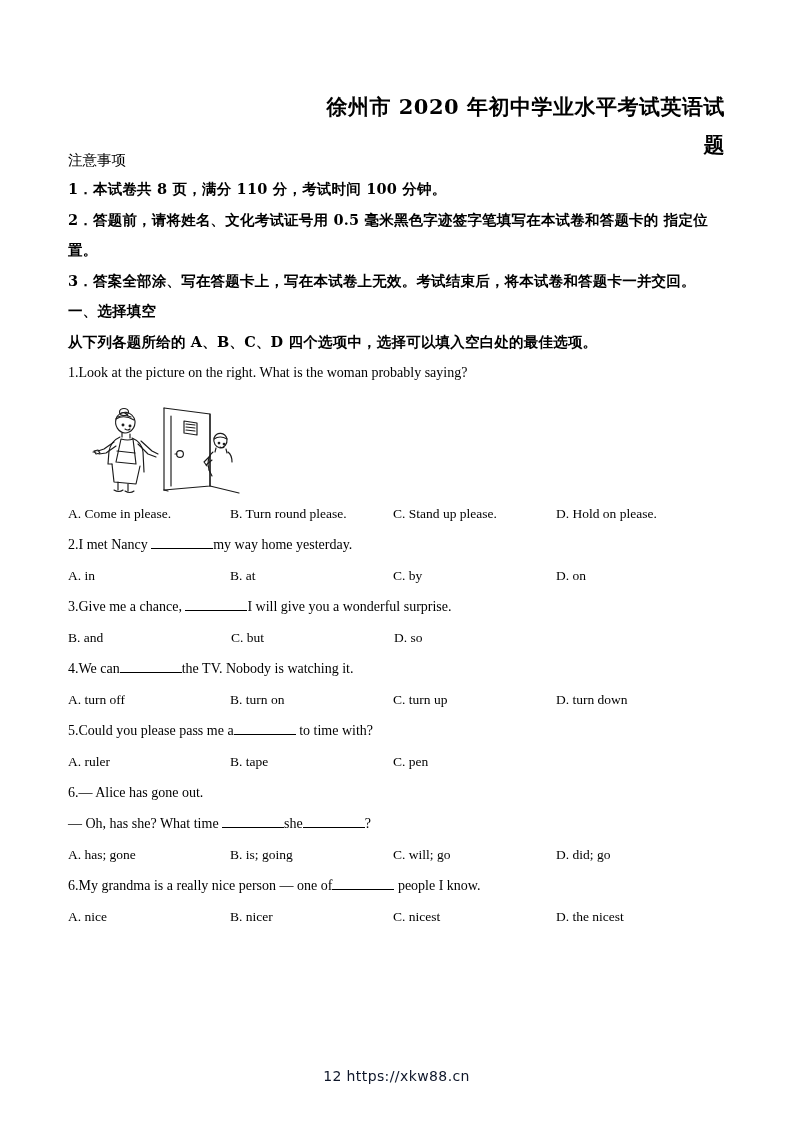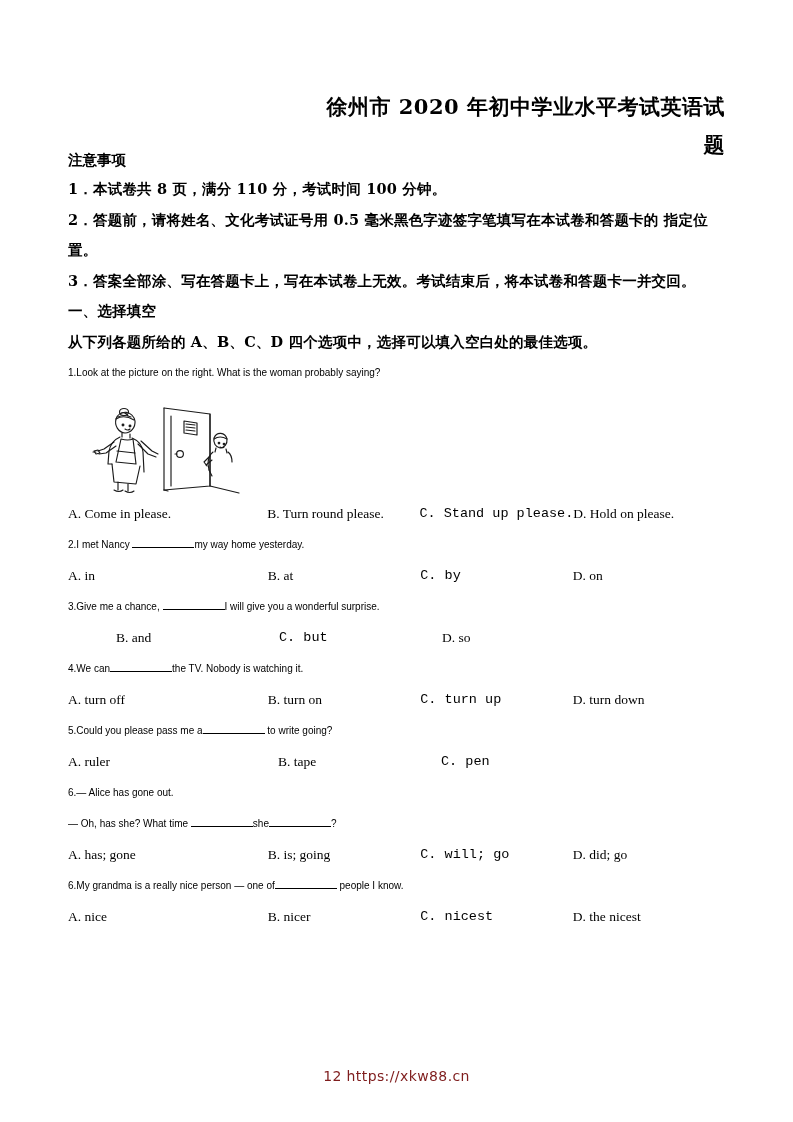--- a/index.html
+++ b/index.html
@@ -49,29 +49,29 @@
   }
   .cn-bold {
     font-family: "DejaVu Serif", "Liberation Serif", serif;
     font-weight: bold;
     font-size: 14.5px;
     line-height: 30.5px;
     letter-spacing: 0.2px;
   }
   .notice-head {
     font-family: "DejaVu Serif", "Liberation Serif", serif;
-    font-weight: bold;
+    font-weight: normal;
     font-size: 14.5px;
     line-height: 28px;
   }
 
   
   .q-text {
-    font-family: Liberation Sans, sans-serif;
-    font-size: 10px;
+    font-family: Liberation Serif, serif;
+    font-size: 14px;
     line-height: 31px;
     white-space: pre-wrap;
   }
   .blank {
     display: inline-block;
     border-bottom: 1px solid #000;
     height: 0.95em;
     vertical-align: baseline;
   }
   .blank.w-med { width: 62px; }
@@ -79,42 +79,42 @@
   .opt-row {
     display: flex;
     font-family: "Liberation Serif", "DejaVu Serif", serif;
     font-size: 13.5px;
     line-height: 31px;
   }
   .opt {
     white-space: nowrap;
   }
   .opt.c0 { width: 162px; }
-  .opt.c1 { width: 163px; margin-left: 48px; }
-  .opt.c2 { width: 163px; font-family: Liberation Mono, monospace; }
+  .opt.c1 { width: 163px; }
+  .opt.c2 { width: 163px; }
   .opt.c3 { width: 170px; }
 
   
   .illus {
     margin-top: 6px;
     margin-left: 8px;
     width: 172px;
     height: 100px;
   }
 
   
   .footer {
     position: absolute;
     left: 0;
     top: 1068px;
     width: 793px;
     text-align: center;
     font-family: "DejaVu Sans", "Liberation Sans", sans-serif;
     font-size: 14px;
-    color: #7f1d1d;
+    color: #0f172a;
     letter-spacing: 0.4px;
   }
 </style>
 </head>
 <body>
 
 <div class="page">
 
   <div class="title-block">
     <div class="title-line">徐州市 2020 年初中学业水平考试英语试</div>
@@ -232,21 +232,21 @@
     
     <div class="q-text"><span>4.We can</span><span class="blank w-med"></span><span>the TV. Nobody is watching it.</span></div>
     <div class="opt-row">
       <span class="opt c0">A. turn off</span>
       <span class="opt c1">B. turn on</span>
       <span class="opt c2">C. turn up</span>
       <span class="opt c3">D. turn down</span>
     </div>
 
     
-    <div class="q-text"><span>5.Could you please pass me a</span><span class="blank w-med"></span><span> to write going?</span></div>
+    <div class="q-text"><span>5.Could you please pass me a</span><span class="blank w-med"></span><span> to time with?</span></div>
     <div class="opt-row">
       <span class="opt c0">A. ruler</span>
       <span class="opt c1">B. tape</span>
       <span class="opt c2">C. pen</span>
     </div>
 
     
     <div class="q-text">6.— Alice has gone out.</div>
     <div class="q-text"><span>— Oh, has she? What time </span><span class="blank w-med"></span><span>she</span><span class="blank w-med"></span><span>?</span></div>
     <div class="opt-row">

